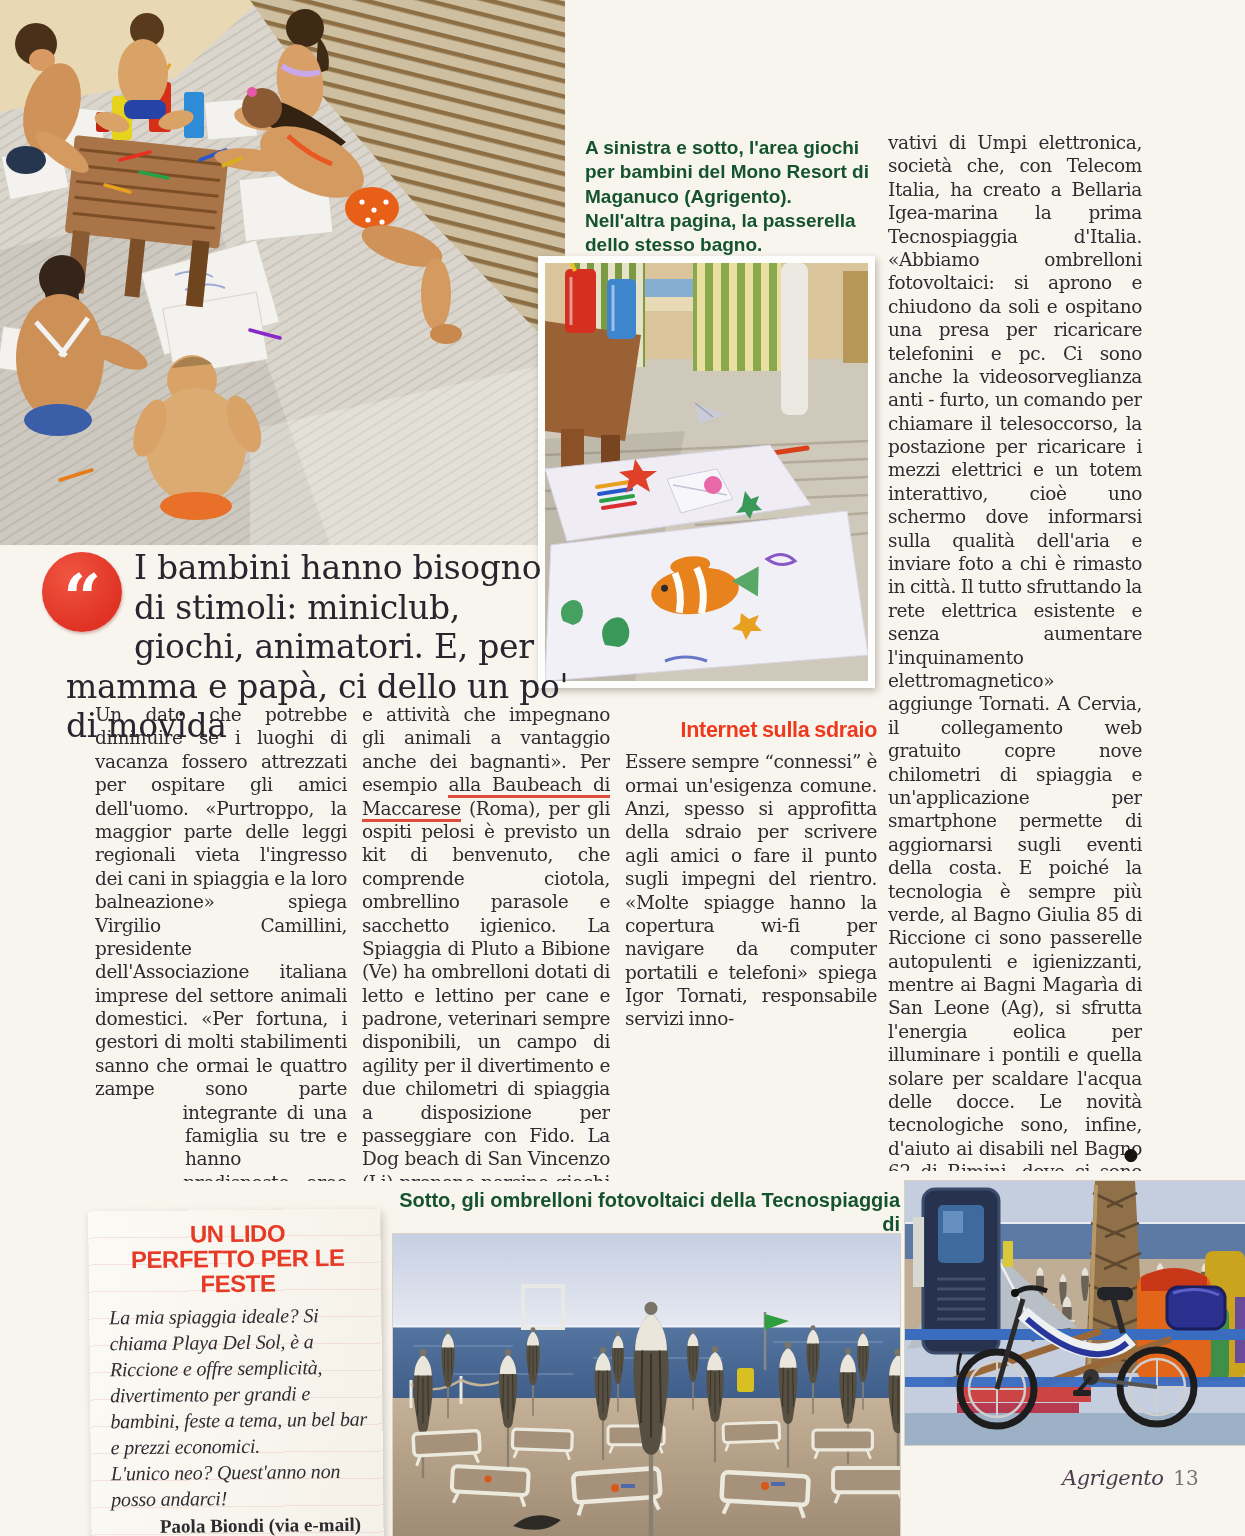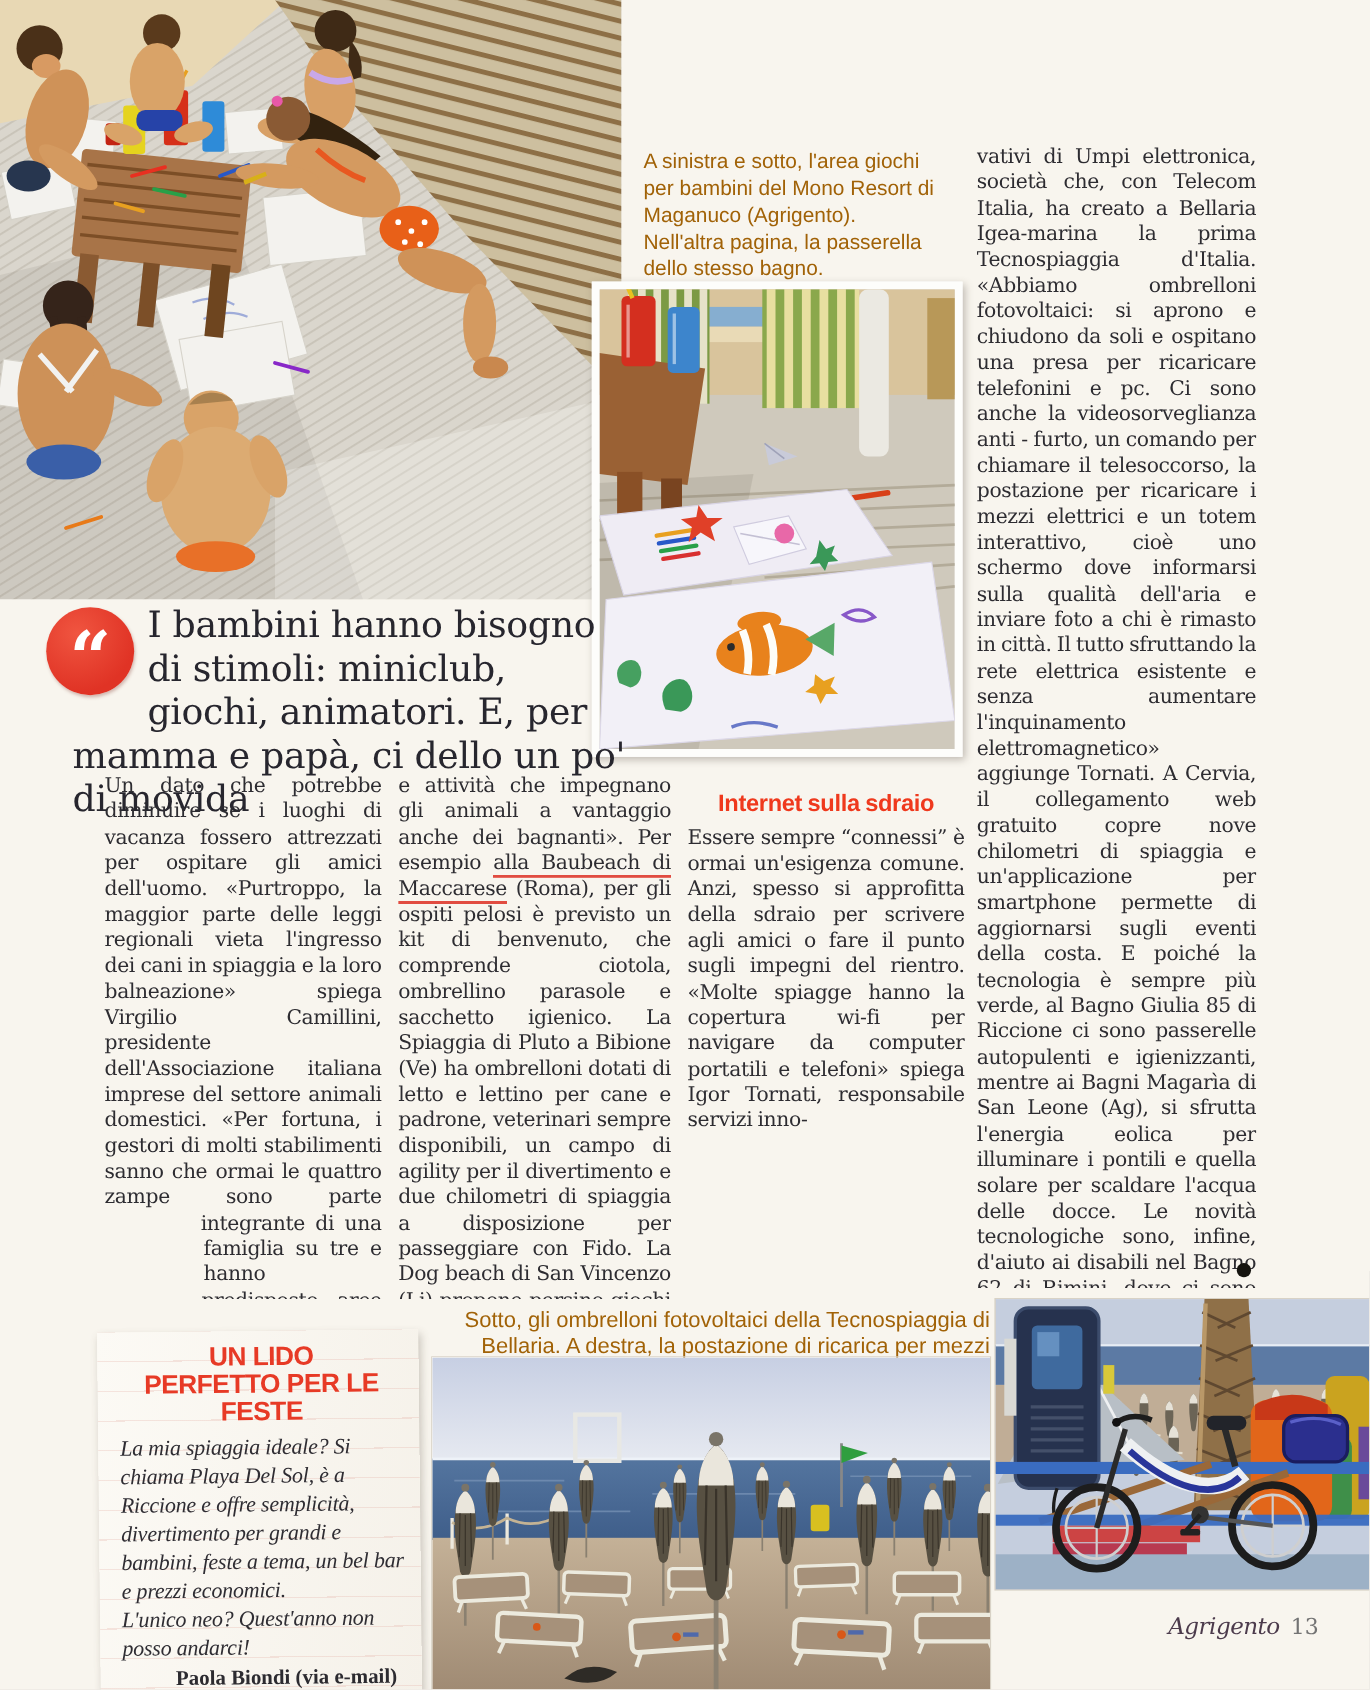--- a/index.html
+++ b/index.html
@@ -9,21 +9,21 @@
   svg{display:block;}
 
   
   .photo1{left:0;top:0;width:565px;height:545px;}
   .photo2{left:538px;top:256px;width:323px;height:418px;background:#fff;
           border:7px solid #fdfdfb;box-shadow:2px 3px 7px rgba(80,70,60,.35);}
   .photo3{left:393px;top:1234px;width:507px;height:302px;box-shadow:0 0 0 1px #d8d2c6;}
   .photo4{left:905px;top:1181px;width:340px;height:264px;box-shadow:0 0 0 1px #d8d2c6;}
 
   
-  .cap{font-family:"Liberation Sans",sans-serif;font-weight:normal;color:#a16207;
+  .cap{font-family:"Liberation Sans",sans-serif;font-weight:bold;color:#14532d;
        font-size:19px;line-height:1.28;white-space:pre-line;}
   .cap-top{left:585px;top:136px;width:300px;}
   .cap-bottom{left:386px;top:1188px;width:514px;text-align:right;font-size:20px;line-height:1.22;}
 
   
   .pullquote{left:42px;top:548px;width:512px;padding-left:24px;
              font-family:"DejaVu Serif",serif;font-size:33px;line-height:1.2;color:#27262e;
              letter-spacing:-0.3px;}
   .qcircle{float:left;width:80px;height:80px;margin:4px 12px 6px -24px;border-radius:50%;
            background:radial-gradient(circle at 35% 30%,#f05540,#e03325 70%);
@@ -34,21 +34,21 @@
   
   .bodytext{font-family:"DejaVu Serif",serif;font-size:18.5px;line-height:1.265;
             text-align:justify;color:#2d2c31;letter-spacing:-0.35px;word-spacing:-0.8px;}
   .columns{left:95px;top:703px;width:782px;height:478px;display:grid;
            grid-template-columns:252px 248px 252px;column-gap:15px;overflow:hidden;}
   .col{overflow:hidden;}
   .bubble-spacer{float:left;width:95px;height:128px;margin-top:4px;
                  shape-outside:circle(128px at -38px 72px);}
   .u-red{box-shadow:0 3px 0 rgba(221,46,34,.85);}
   .subhead{font-family:"Liberation Sans",sans-serif;font-weight:bold;font-size:21.5px;
-           color:#ef391d;letter-spacing:-0.3px;margin:14px 0 6px 0;text-align:center;}
+           color:#ef391d;letter-spacing:-0.3px;margin:14px 0 6px 0;text-align:right;}
   .col-right{left:888px;top:131px;width:254px;height:1040px;overflow:hidden;}
   .endmark{position:absolute;right:4px;bottom:6px;font-size:17px;color:#15140f;}
 
   
   .bubble{left:26px;top:1083px;width:154px;height:154px;border-radius:50%;
           background:radial-gradient(circle at 40% 32%,#fde83a,#f4d506 75%);
           display:flex;align-items:center;justify-content:center;text-align:center;
           font-family:"DejaVu Serif",serif;font-weight:bold;font-size:26px;line-height:1.12;
           color:#3c2a10;white-space:pre-line;box-shadow:1px 2px 3px rgba(130,110,20,.25);}
   .bubble::after{content:"";position:absolute;right:-16px;bottom:26px;width:52px;height:34px;

